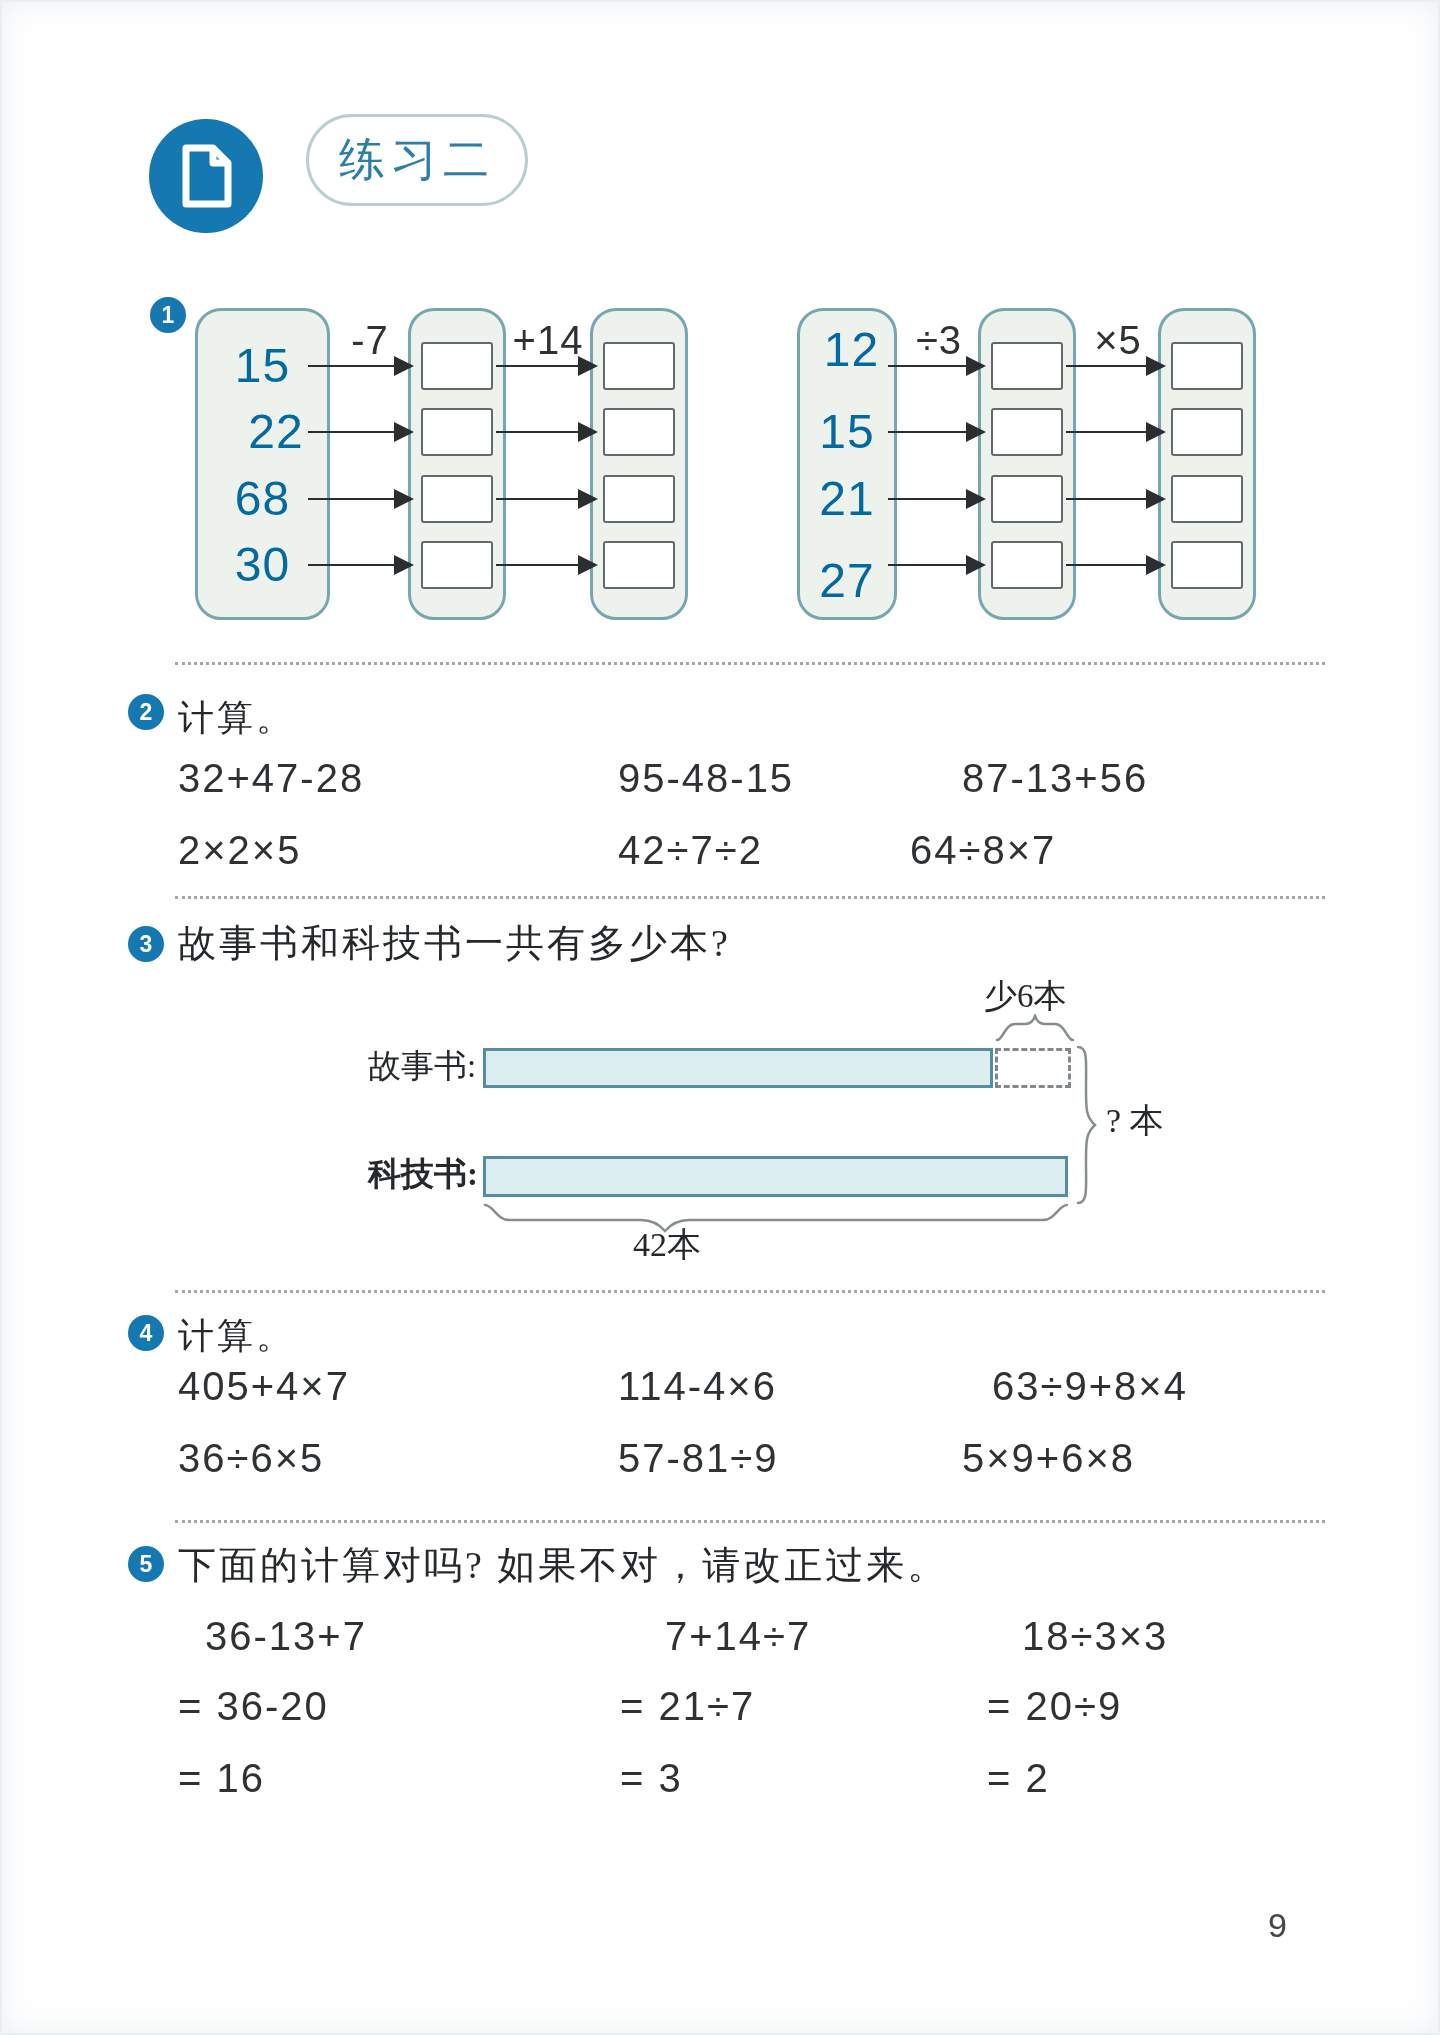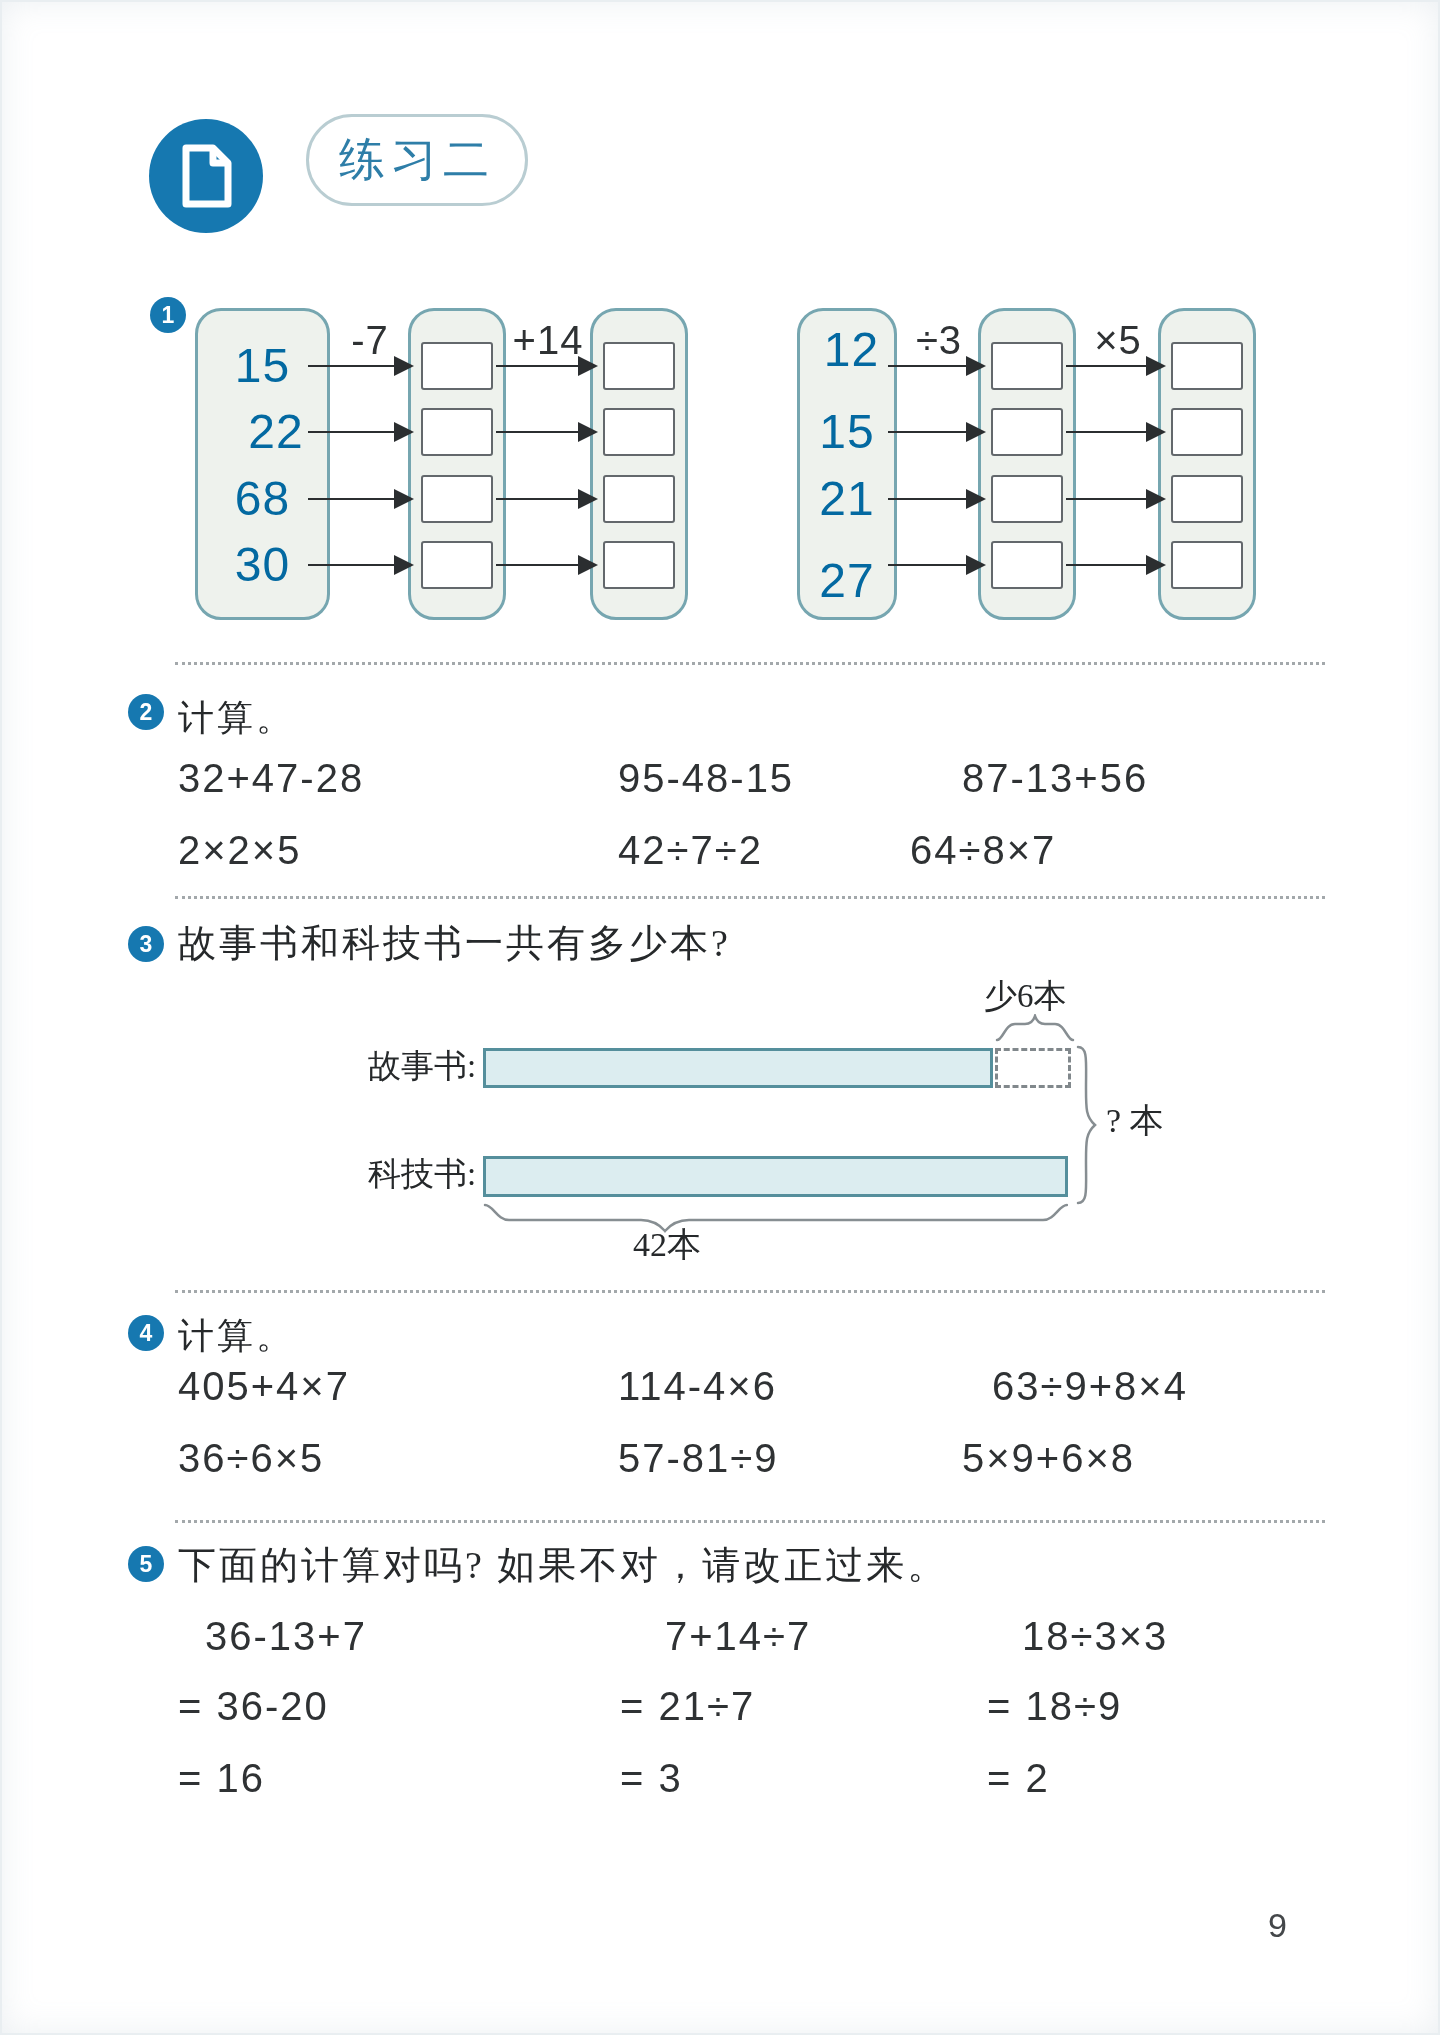--- a/index.html
+++ b/index.html
@@ -135,21 +135,21 @@
 
   <div class="abs kai cnlabel" style="left:368px;top:1048px;">故事书:</div>
   <div class="abs bar" style="left:483px;top:1048px;width:510px;height:40px;"></div>
   <div class="abs dashbox" style="left:995px;top:1048px;width:76px;height:40px;"></div>
 
   <svg class="abs" style="left:1075px;top:1045px;" width="26" height="160">
     <path d="M3,2 C13,2 11,16 11,44 C11,64 11,72 20,80 C11,88 11,96 11,116 C11,144 13,158 3,158" fill="none" stroke="#878e92" stroke-width="2.5" stroke-linecap="round"></path>
   </svg>
   <div class="abs kai cnlabel" style="left:1106px;top:1102px;font-size:34px;">? 本</div>
 
-  <div class="abs kai cnlabel" style="left:368px;top:1156px;">科技书:</div>
+  <div class="abs kai cnlabel" style="left:368px;top:1156px;font-weight:bold;">科技书:</div>
   <div class="abs bar" style="left:483px;top:1156px;width:585px;height:41px;"></div>
 
   <svg class="abs" style="left:483px;top:1203px;" width="585" height="30">
     <path d="M2,2 C10,2 14,17 26,17 L158,17 C168,17 176,21 182,28 C188,21 196,17 206,17 L560,17 C572,17 576,2 584,2" fill="none" stroke="#878e92" stroke-width="2.5" stroke-linecap="round"></path>
   </svg>
   <div class="abs kai cnlabel" style="left:633px;top:1226px;font-size:34px;">42本</div>
 
   <div class="abs divider" style="left:175px;top:1290px;width:1150px;"></div>
 
   <div class="abs badge" style="left:128px;top:1315px;">4</div>
@@ -164,20 +164,20 @@
   <div class="abs divider" style="left:175px;top:1520px;width:1150px;"></div>
 
   <div class="abs badge" style="left:128px;top:1546px;">5</div>
   <div class="abs kai sectitle" style="left:178px;top:1544px;">下面的计算对吗? 如果不对，请改正过来。</div>
 
   <div class="abs expr" style="left:205px;top:1614px;">36-13+7</div>
   <div class="abs expr" style="left:665px;top:1614px;">7+14÷7</div>
   <div class="abs expr" style="left:1022px;top:1614px;">18÷3×3</div>
   <div class="abs expr" style="left:178px;top:1684px;">= 36-20</div>
   <div class="abs expr" style="left:620px;top:1684px;">= 21÷7</div>
-  <div class="abs expr" style="left:987px;top:1684px;">= 18÷9</div>
+  <div class="abs expr" style="left:987px;top:1684px;">= 20÷9</div>
   <div class="abs expr" style="left:178px;top:1756px;">= 16</div>
   <div class="abs expr" style="left:620px;top:1756px;">= 3</div>
   <div class="abs expr" style="left:987px;top:1756px;">= 2</div>
 
   <div class="abs pageno" style="left:1268px;top:1906px;">9</div>
 
 </div>
 
 </body></html>

